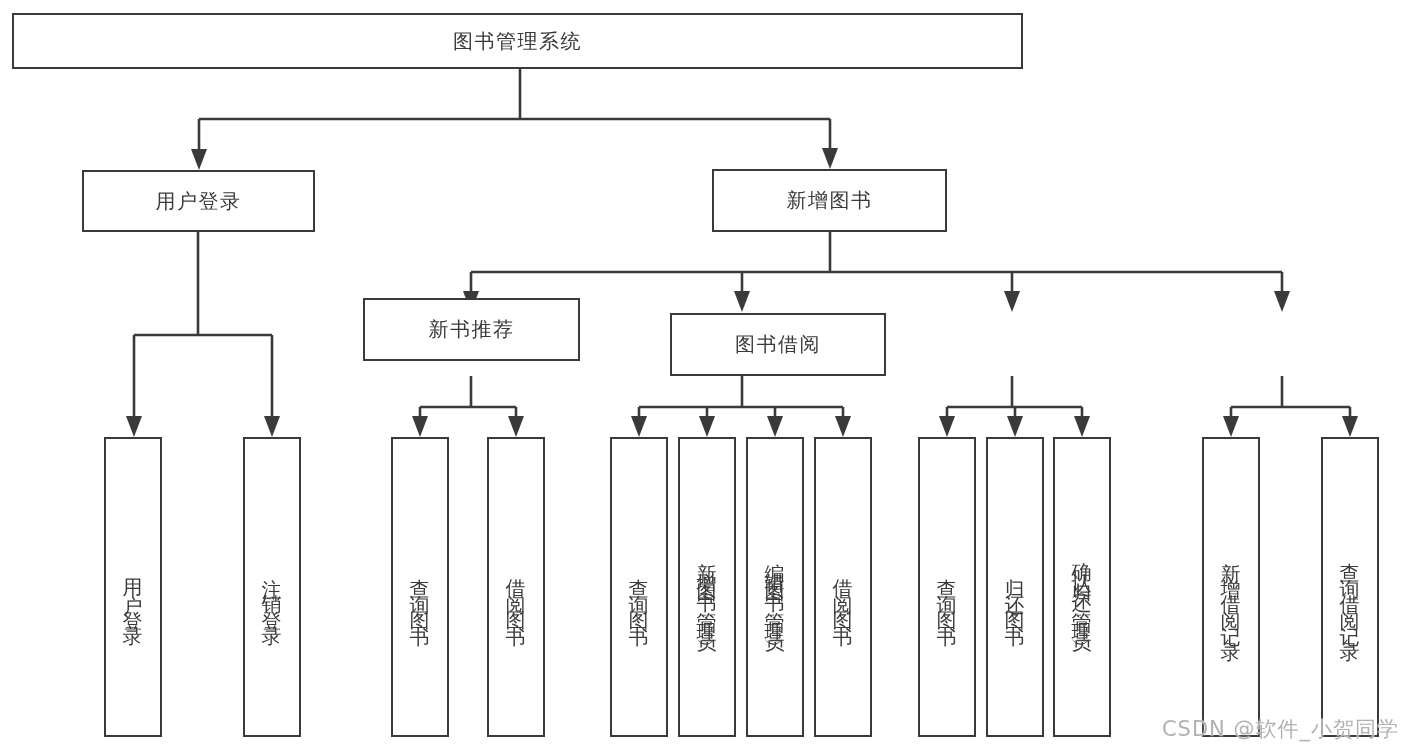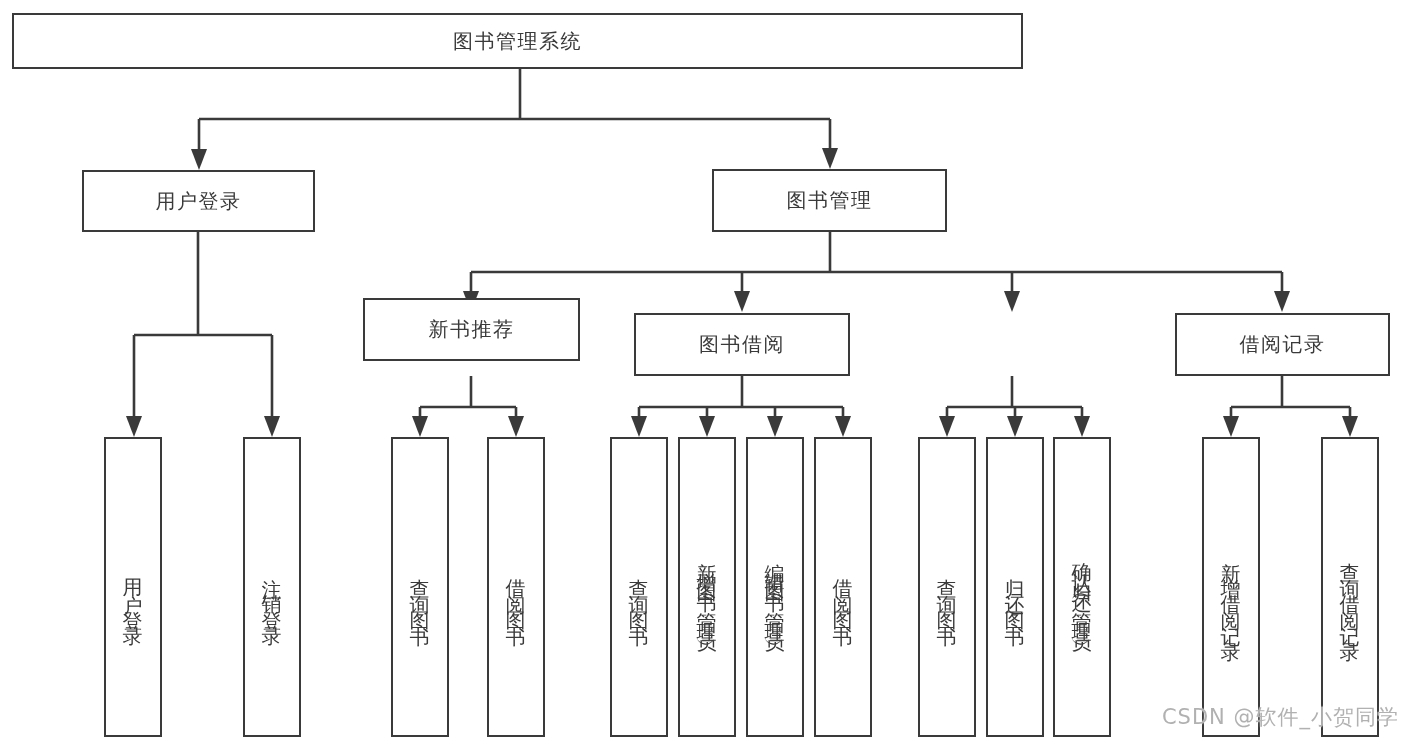--- a/index.html
+++ b/index.html
@@ -19,21 +19,21 @@
     display:flex; align-items:center; justify-content:center;
     color:var(--text,#3a3a3a);
     font-size:20px; letter-spacing:1.5px; white-space:nowrap;
   }
   .leaf .vtext {
     writing-mode:vertical-rl; text-orientation:mixed;
     letter-spacing:16px; margin-bottom:-16px; line-height:1;
   }
   .leaf.dense .vtext { letter-spacing:10px; margin-bottom:-10px; }
   .watermark {
-    position:absolute; right:6px; bottom:16px;
+    position:absolute; right:6px; bottom:4px;
     font-size:21px; letter-spacing:1px;
     color:var(--watermark,#b1b1b1);
     text-shadow:0 0 2px #ffffff;
   }
 </style>
 </head>
 <body>
 
 <div class="canvas">
 
@@ -88,31 +88,28 @@
   </svg>
 
   <div class="node" style="left:12px;top:13px;width:1011px;height:56px">
     <span>图书管理系统</span>
   </div>
 
   <div class="node" style="left:82px;top:170px;width:233px;height:62px">
     <span>用户登录</span>
   </div>
   <div class="node" style="left:712px;top:169px;width:235px;height:63px">
-    <span>图书管理</span>
+    <span>新增图书</span>
   </div>
 
   <div class="node" style="left:363px;top:298px;width:217px;height:63px">
     <span>新书推荐</span>
   </div>
-  <div class="node" style="left:634px;top:313px;width:216px;height:63px">
+  <div class="node" style="left:670px;top:313px;width:216px;height:63px">
     <span>图书借阅</span>
-  </div>
-  <div class="node" style="left:1175px;top:313px;width:215px;height:63px">
-    <span>借阅记录</span>
   </div>
 
   <div class="node leaf" style="left:104px;top:437px;width:58px;height:300px">
     <span class="vtext">用户登录</span>
   </div>
   <div class="node leaf" style="left:243px;top:437px;width:58px;height:300px">
     <span class="vtext">注销登录</span>
   </div>
 
   <div class="node leaf" style="left:391px;top:437px;width:58px;height:300px">

